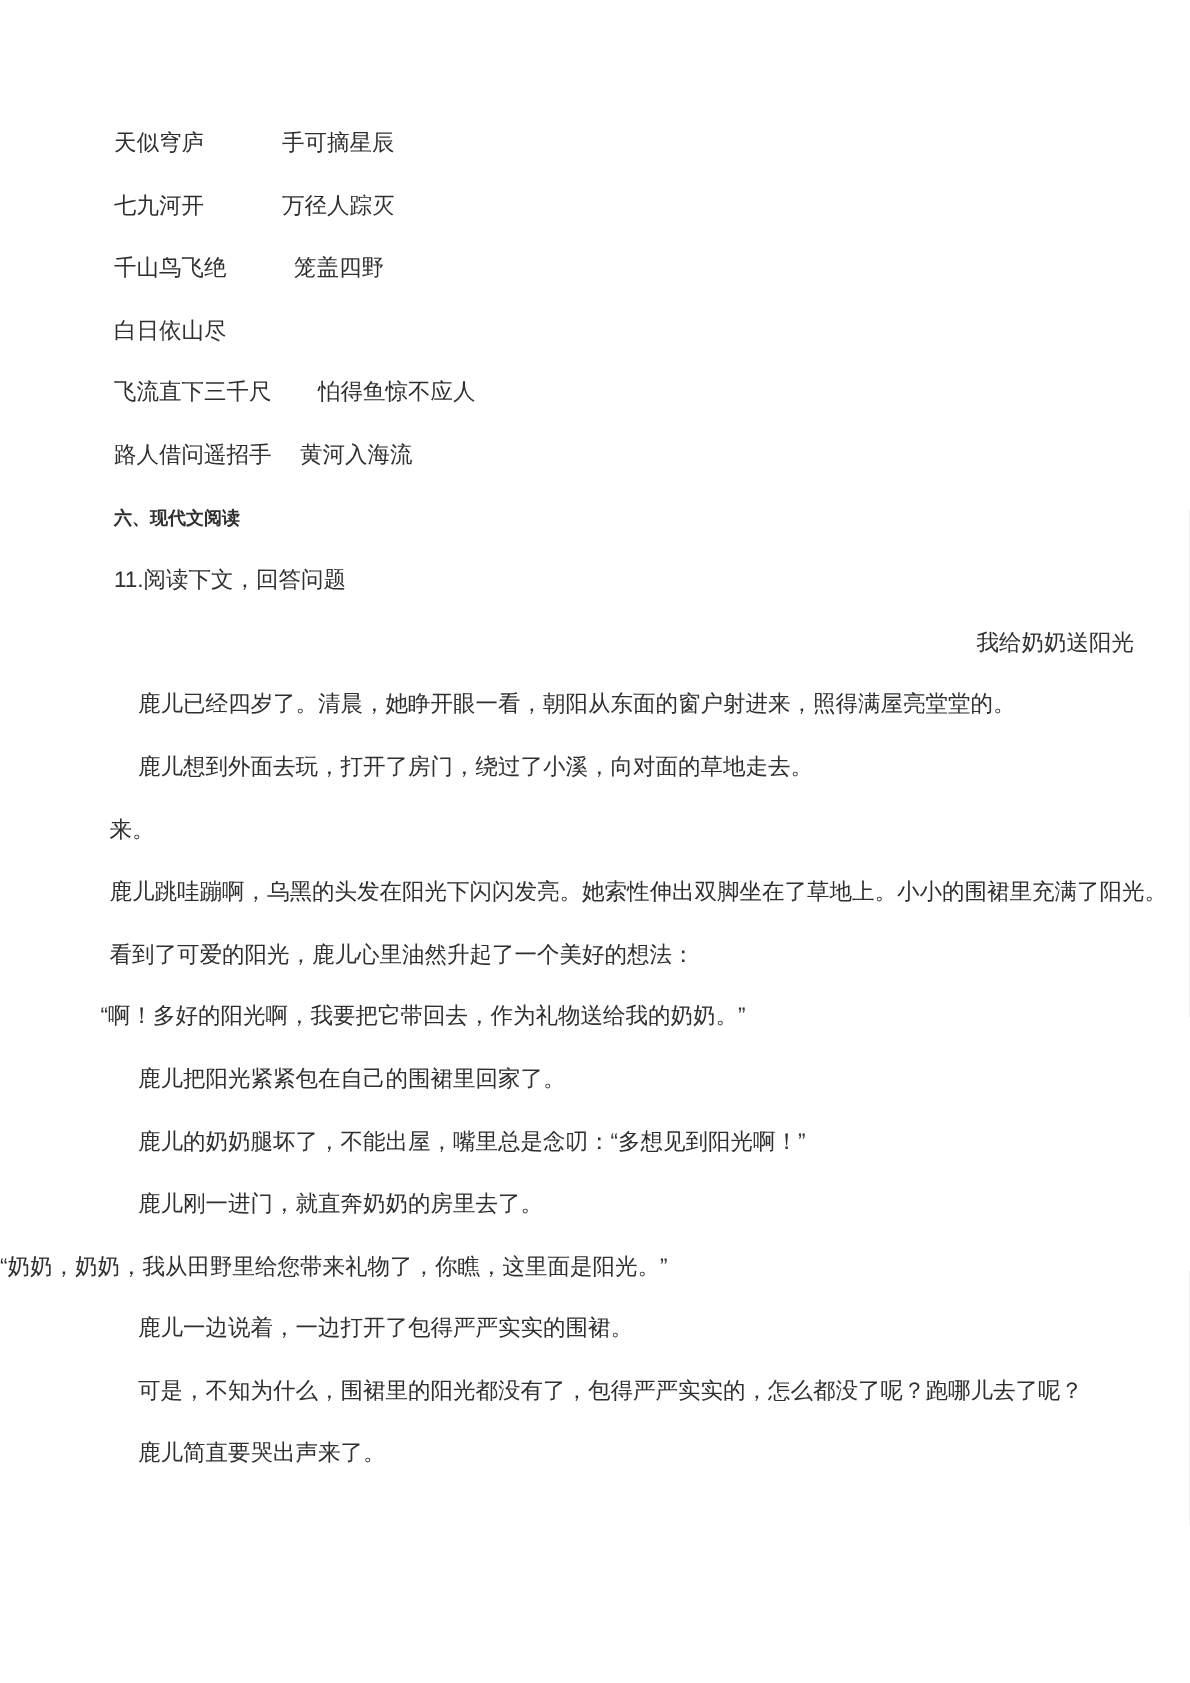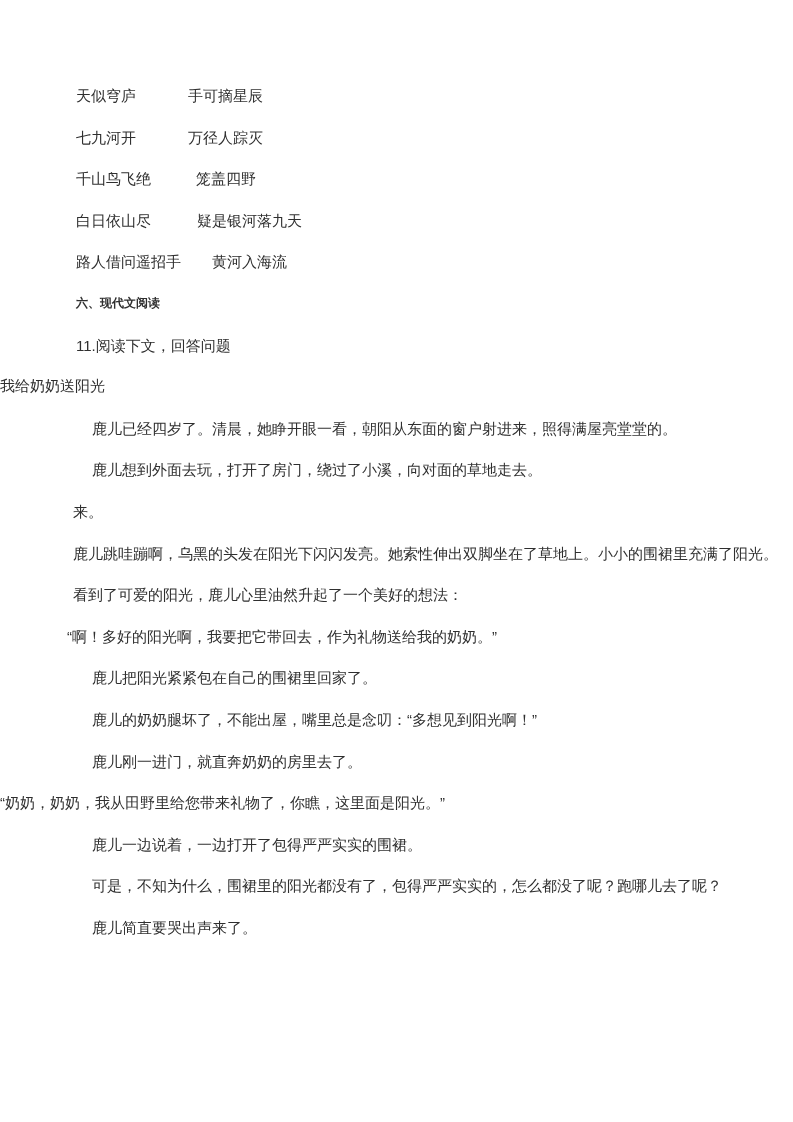--- a/index.html
+++ b/index.html
@@ -18,21 +18,21 @@
   .m-left{position:absolute;left:76px;}
   .m-right{position:absolute;}
   .content > .match-row:nth-child(1) .m-right{left:188px;}
   .content > .match-row:nth-child(2) .m-right{left:188px;}
   .content > .match-row:nth-child(3) .m-right{left:196px;}
   .content > .match-row:nth-child(4) .m-right{left:197px;}
   .content > .match-row:nth-child(5) .m-right{left:212px;}
   .content > .match-row:nth-child(6) .m-right{left:200px;}
   .sec-heading{font-weight:bold;font-size:12px;margin-left:76px;}
   .q-line{margin-left:76px;}
-  .article-title{text-align:left;font-family:Liberation Serif, serif;}
+  .article-title{text-align:right;}
   .ind{margin-left:92px;}
   .flush{margin-left:73px;}
   .q1{margin-left:67px;}
   .q2{}
 </style>
 </head>
 <body>
 
 <div class="page">
   <div class="content">
@@ -44,21 +44,24 @@
     <div class="line match-row">
       <span class="m-left">七九河开</span>
       <span class="m-right">万径人踪灭</span>
     </div>
     <div class="line match-row">
       <span class="m-left">千山鸟飞绝</span>
       <span class="m-right">笼盖四野</span>
     </div>
     <div class="line match-row">
       <span class="m-left">白日依山尽</span>
-      <span class="m-right">疑是银河落九天</span>
+    </div>
+    <div class="line match-row">
+      <span class="m-left">飞流直下三千尺</span>
+      <span class="m-right">怕得鱼惊不应人</span>
     </div>
     <div class="line match-row">
       <span class="m-left">路人借问遥招手</span>
       <span class="m-right">黄河入海流</span>
     </div>
 
     <div class="line sec-heading">六、现代文阅读</div>
 
     <div class="line q-line">11.阅读下文，回答问题</div>
 

